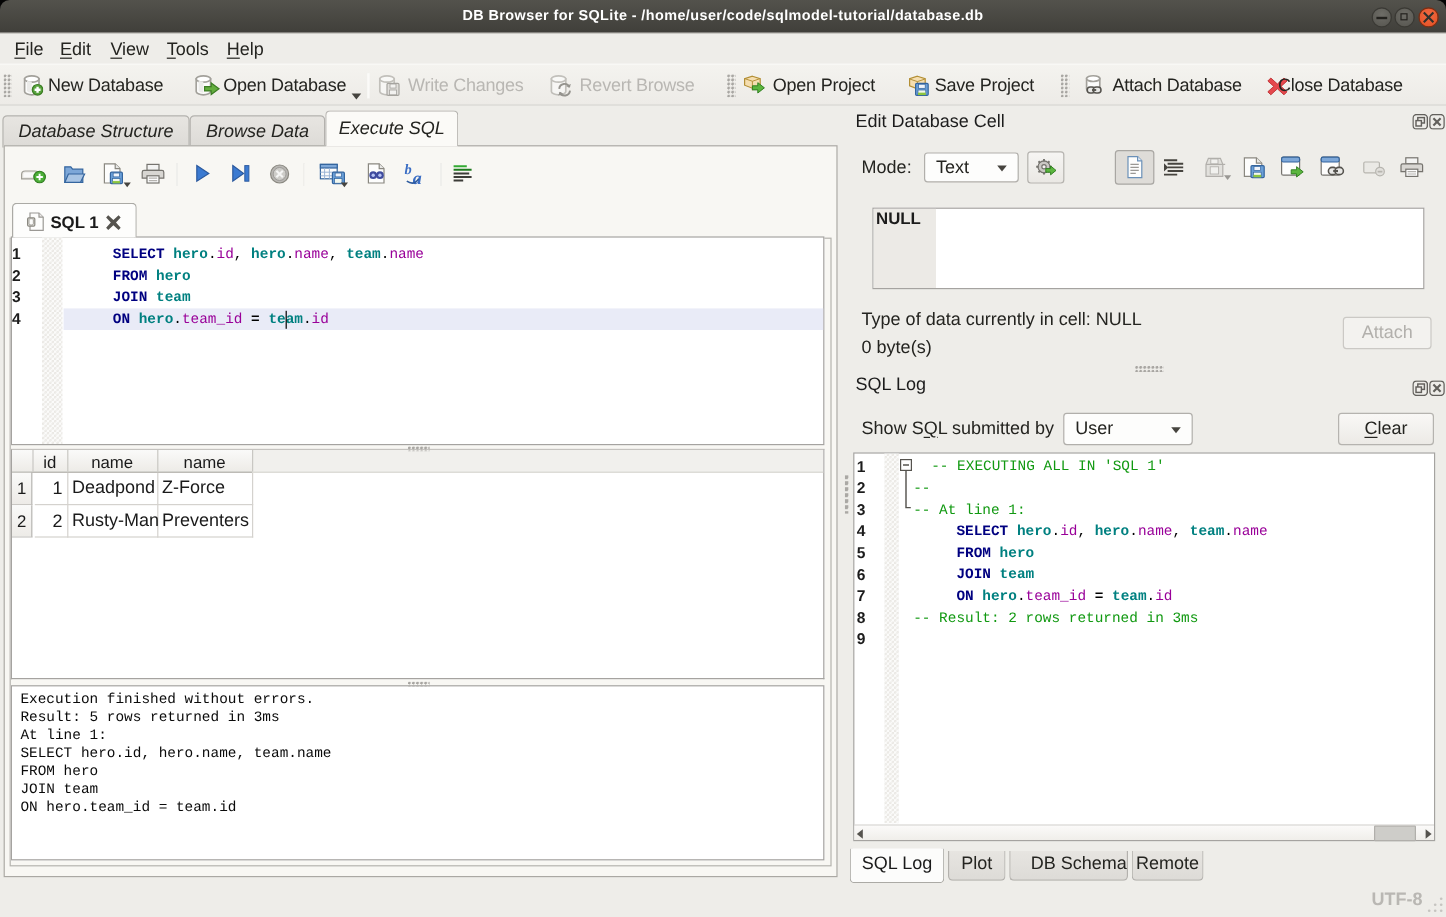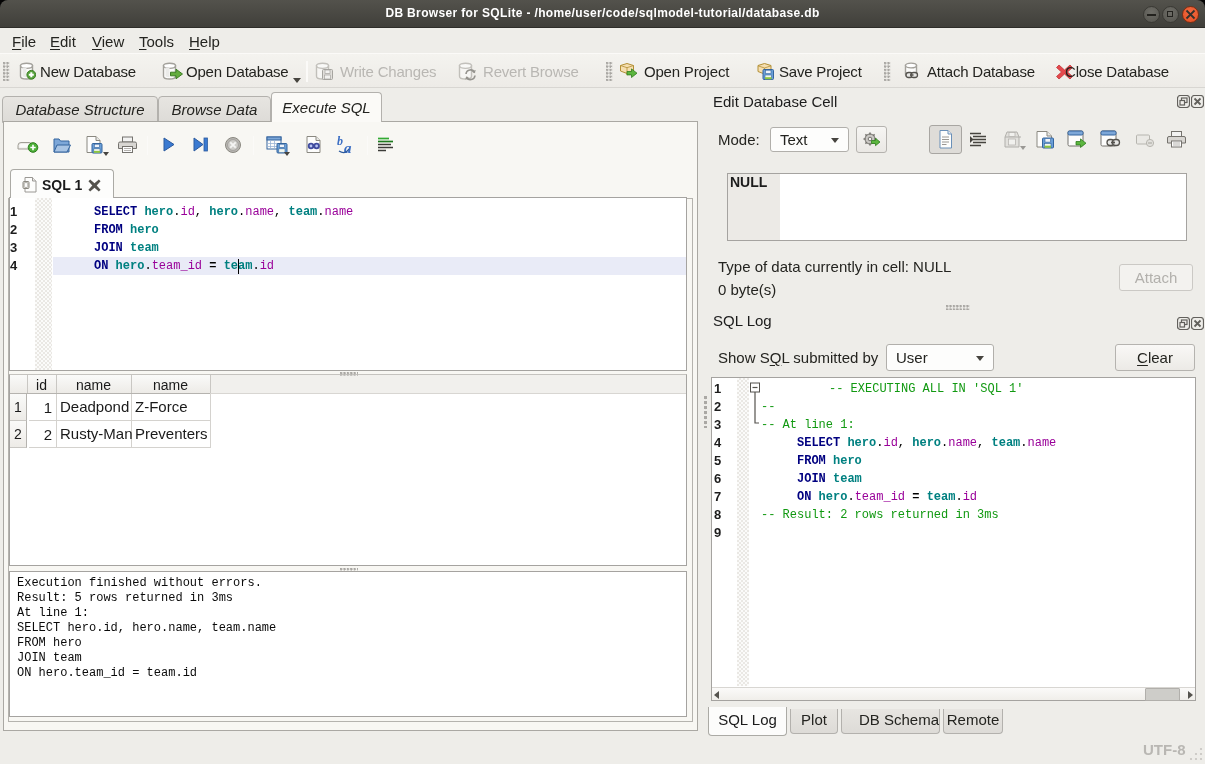--- a/index.html
+++ b/index.html
@@ -379,21 +379,21 @@
 <div class="abs btn" style="left:1115px; top:344px; width:80px; height:27px; padding-top:4px;"><span style="text-decoration:underline; text-underline-offset:2px;">C</span>lear</div>
 <div class="abs" id="logframe" style="left:711px; top:377px; width:485px; height:324px; border:1px solid #a5a3a0; background:#fff;"></div>
 <div class="abs" style="left:737px; top:378px; width:12px; height:308px; background:#fbfbfa; background-image:linear-gradient(45deg,#eae8e4 25%,transparent 25%,transparent 75%,#eae8e4 75%),linear-gradient(45deg,#eae8e4 25%,transparent 25%,transparent 75%,#eae8e4 75%); background-size:4px 4px; background-position:0 0,2px 2px;"></div>
 <div class="abs lnum" style="left:714px; top:380px; line-height:18px;">1<br>2<br>3<br>4<br>5<br>6<br>7<br>8<br>9</div>
 <svg class="abs" style="left:749px; top:380px;" width="12" height="50" viewBox="0 0 12 50">
  <rect x="1.5" y="3" width="9" height="9" fill="#fff" stroke="#55534e"></rect>
  <path d="M3.5 7.5 h5" stroke="#55534e" stroke-width="1.2"></path>
  <path d="M6 12 v31 h4" fill="none" stroke="#55534e" stroke-width="1.2"></path>
 </svg>
 <div class="abs" style="font-family:'Liberation Mono',monospace; font-size:12px; line-height:18px;">
- <div class="codeline" style="left:786px; top:380px;padding-left:43px;"><span class="cmt">-- EXECUTING ALL IN 'SQL 1'</span></div>
+ <div class="codeline" style="left:733px; top:380px;padding-left:43px;"><span class="cmt">-- EXECUTING ALL IN 'SQL 1'</span></div>
  <div class="codeline" style="left:761px; top:398px;"><span class="cmt">--</span></div>
  <div class="codeline" style="left:761px; top:416px;"><span class="cmt">-- At line 1:</span></div>
  <div class="codeline" style="left:761px; top:434px;"><span class="kw">SELECT</span> <span class="tbl">hero</span>.<span class="fld">id</span>, <span class="tbl">hero</span>.<span class="fld">name</span>, <span class="tbl">team</span>.<span class="fld">name</span></div>
  <div class="codeline" style="left:761px; top:452px;"><span class="kw">FROM</span> <span class="tbl">hero</span></div>
  <div class="codeline" style="left:761px; top:470px;"><span class="kw">JOIN</span> <span class="tbl">team</span></div>
  <div class="codeline" style="left:761px; top:488px;"><span class="kw">ON</span> <span class="tbl">hero</span>.<span class="fld">team_id</span> <b>=</b> <span class="tbl">team</span>.<span class="fld">id</span></div>
  <div class="codeline" style="left:761px; top:506px;"><span class="cmt">-- Result: 2 rows returned in 3ms</span></div>
 </div>
 
 <div class="abs" style="left:712px; top:687px; width:483px; height:13px; background:linear-gradient(#fbfaf9,#f0eeea); border-top:1px solid #d8d6d2;">

